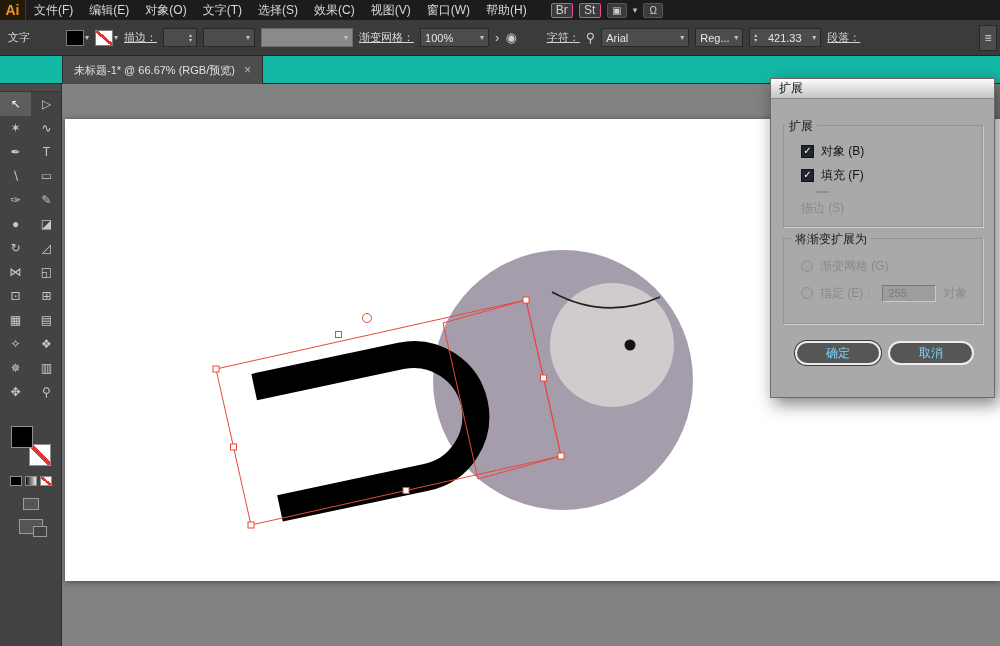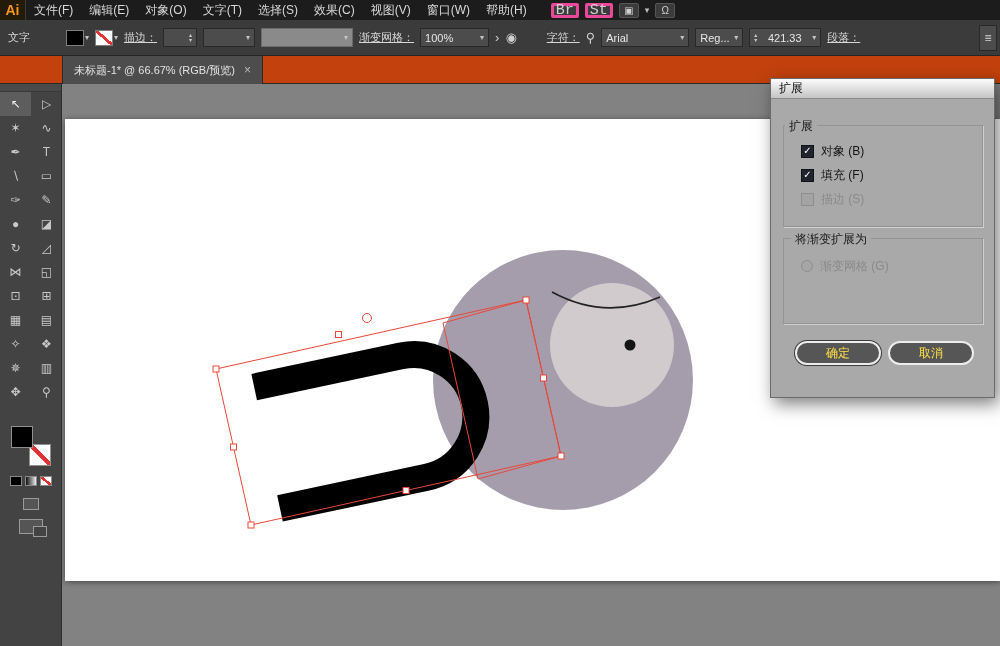--- a/index.html
+++ b/index.html
@@ -7,22 +7,22 @@
   body { background:#7f7f7f; }
   .app { position:relative; width:1000px; height:646px; background:#7f7f7f; }
 
   
   .menubar { position:absolute; left:0; top:0; width:100%; height:20px; background:#1c1c1c;
              display:flex; align-items:center; color:#d8d8d8; font-size:12px; z-index:5; }
   .ai-logo { width:26px; height:20px; background:#241a08; color:#f7941d; font-weight:bold; font-size:14px;
              display:flex; align-items:center; justify-content:center; border-right:1px solid #3a3a3a; }
   .menu-item { padding:0 8px; line-height:20px; white-space:nowrap; cursor:default; }
   .mb-cluster { display:flex; align-items:center; margin-left:16px; gap:6px; }
-  .badge { min-width:22px; height:15px; padding:0 2px; background:#3b3b3b; border:3px solid #ec4899; color:#cfcfcf;
-           font-size:15px; display:flex; align-items:center; justify-content:center; border-radius:2px;font-family:Liberation Mono, monospace; }
+  .badge { min-width:22px; height:15px; padding:0 2px; background:#3b3b3b; border:1px solid #ec4899; color:#cfcfcf;
+           font-size:12px; display:flex; align-items:center; justify-content:center; border-radius:2px; }
   .mb-icon { width:20px; height:15px; background:#3b3b3b; border:1px solid #565656; color:#cfcfcf; font-size:10px;
              display:flex; align-items:center; justify-content:center; border-radius:2px; }
   .mb-chev { font-size:9px; color:#bdbdbd; }
 
   
   .controlbar { position:absolute; left:0; top:20px; width:100%; height:36px; background:#3b3b3b;
                 border-bottom:1px solid #252525; display:flex; align-items:center; gap:6px;
                 padding:0 8px; font-size:11px; color:#d6d6d6; z-index:5; }
   .u { text-decoration:underline; }
   .swgroup { display:flex; align-items:center; gap:1px; }
@@ -36,21 +36,21 @@
         justify-content:space-between; gap:4px; padding:0 4px; color:#e6e6e6; white-space:nowrap; }
   .dd.disabled { background:#8a8a8a; color:#5d5d5d; border-color:#6a6a6a; }
   .stepper { display:flex; flex-direction:column; font-size:6px; line-height:5px; color:#cacaca; font-style:normal; }
   .stepper i { font-style:normal; }
   .w34{width:34px}.w52{width:52px}.w92{width:92px}.w48{width:69px}.w108{width:88px}.w56{width:48px}.w72{width:72px}
   .cbar-icon { color:#cfcfcf; font-size:13px; }
   .cbar-right { position:absolute; right:3px; top:5px; width:18px; height:26px; background:#4c4c4c;
                 border:1px solid #282828; color:#d6d6d6; display:flex; align-items:center; justify-content:center; font-size:12px; }
 
   
-  .tabbar { position:absolute; left:0; top:56px; width:100%; height:28px; background:#c2410c; border-bottom:1px solid #2a2a2a; z-index:4; }
+  .tabbar { position:absolute; left:0; top:56px; width:100%; height:28px; background:#14b8a6; border-bottom:1px solid #2a2a2a; z-index:4; }
   .tab { position:absolute; left:62px; top:0; height:28px; background:#4d4d4d; border-left:1px solid #2a2a2a;
          border-right:1px solid #2a2a2a; display:flex; align-items:center; gap:9px; padding:0 11px;
          color:#e2e2e2; font-size:11px; white-space:nowrap; }
   .tab-close { color:#b9b9b9; font-size:12px; }
 
   
   .toolbar { position:absolute; left:0; top:84px; width:62px; bottom:0; background:#434343; border-right:1px solid #2e2e2e; z-index:4; }
   .tool-grip { height:8px; border-bottom:1px solid #383838; background:#4a4a4a; }
   .tools { display:grid; grid-template-columns:31px 31px; }
   .tool { height:24px; display:flex; align-items:center; justify-content:center; color:#c9c9c9; font-size:12px; }
@@ -95,21 +95,21 @@
   .drow.disabled { color:#8a8a8a; }
   .cbx { width:13px; height:13px; border:1px solid #5f5f5f; background:#b3b3b3; display:flex; align-items:center;
          justify-content:center; font-size:10px; color:#fff; line-height:1; }
   .cbx.checked { background:#20242c; border-color:#101318; }
   .cbx.disabledbox { border-color:#8e8e8e; background:#a4a4a4; }
   .radio { width:12px; height:12px; border:1px solid #8e8e8e; border-radius:50%; background:#a6a6a6; }
   .numfield { width:54px; height:17px; background:#9d9d9d; color:#7b7b7b; font-size:11px; padding:1px 5px;
               border-top:1px solid #787878; border-left:1px solid #787878;
               border-bottom:1px solid #c9c9c9; border-right:1px solid #c9c9c9; }
   .dlg-btn { position:absolute; top:242px; width:86px; height:24px; border-radius:13px; background:#565656;
-             border:2px solid #ededed; color:#fde047; font-size:12px; cursor:default; }
+             border:2px solid #ededed; color:#7dd3fc; font-size:12px; cursor:default; }
   .btn-ok { left:24px; box-shadow:0 0 0 1px #3c3c3c; }
   .btn-cancel { left:117px; }
 </style>
 </head>
 <body>
 
 <div class="app">
 
   <div class="menubar">
     <div class="ai-logo">Ai</div>
@@ -278,28 +278,34 @@
             <i style="font-style:normal;">✓</i>
           </span>
         <span>对象 (B)</span>
       </div>
       <div class="drow" style="left:30px; top:68px;">
         <span class="cbx checked">
             <i style="font-style:normal;">✓</i>
           </span>
         <span>填充 (F)</span>
       </div>
-      <div class="drow disabled" style="left:30px; top:92px;">
+      <div class="drow disabled" style="left:30px; top:92px;flex-direction:column;">
         <span class="cbx disabledbox"></span>
         <span>描边 (S)</span>
       </div>
       <div class="groupbox gb2"></div>
       <div class="dlg-section sec2">将渐变扩展为</div>
       <div class="drow disabled" style="left:30px; top:159px;">
         <span class="radio"></span>
         <span>渐变网格 (G)</span>
       </div>
+      <div class="drow disabled" style="left:30px; top:186px;">
+        <span class="radio"></span>
+        <span>指定 (E)：</span>
+        <span class="numfield">255</span>
+        <span>对象</span>
+      </div>
       <button class="dlg-btn btn-ok">确定</button>
       <button class="dlg-btn btn-cancel">取消</button>
     </div>
   </div>
 
 </div>
 
 </body></html>

